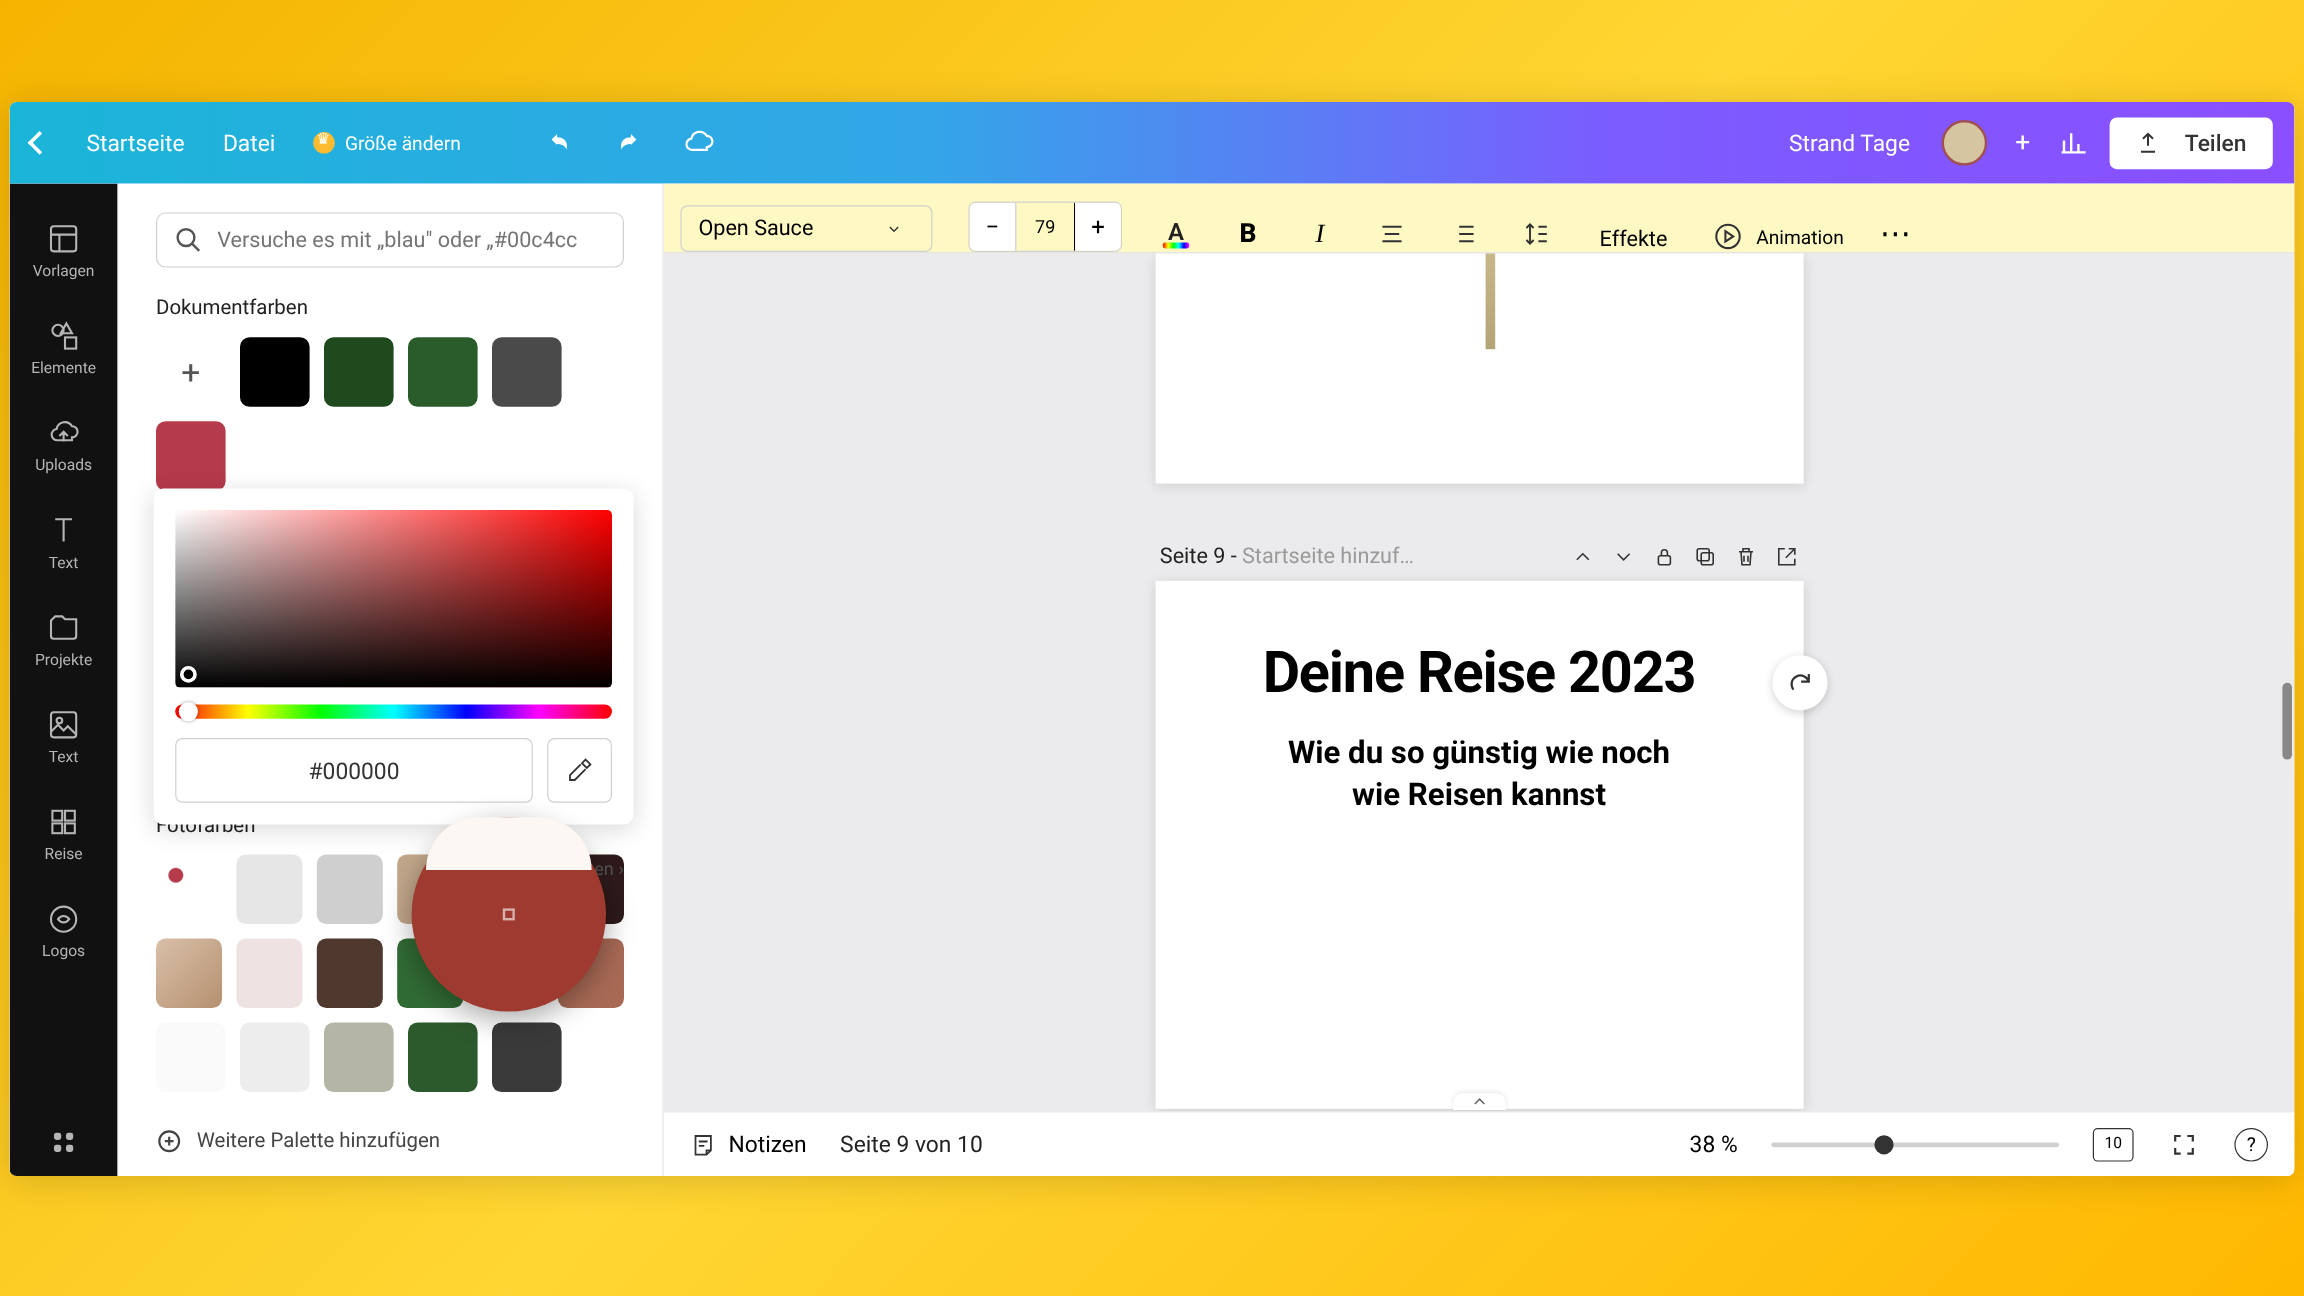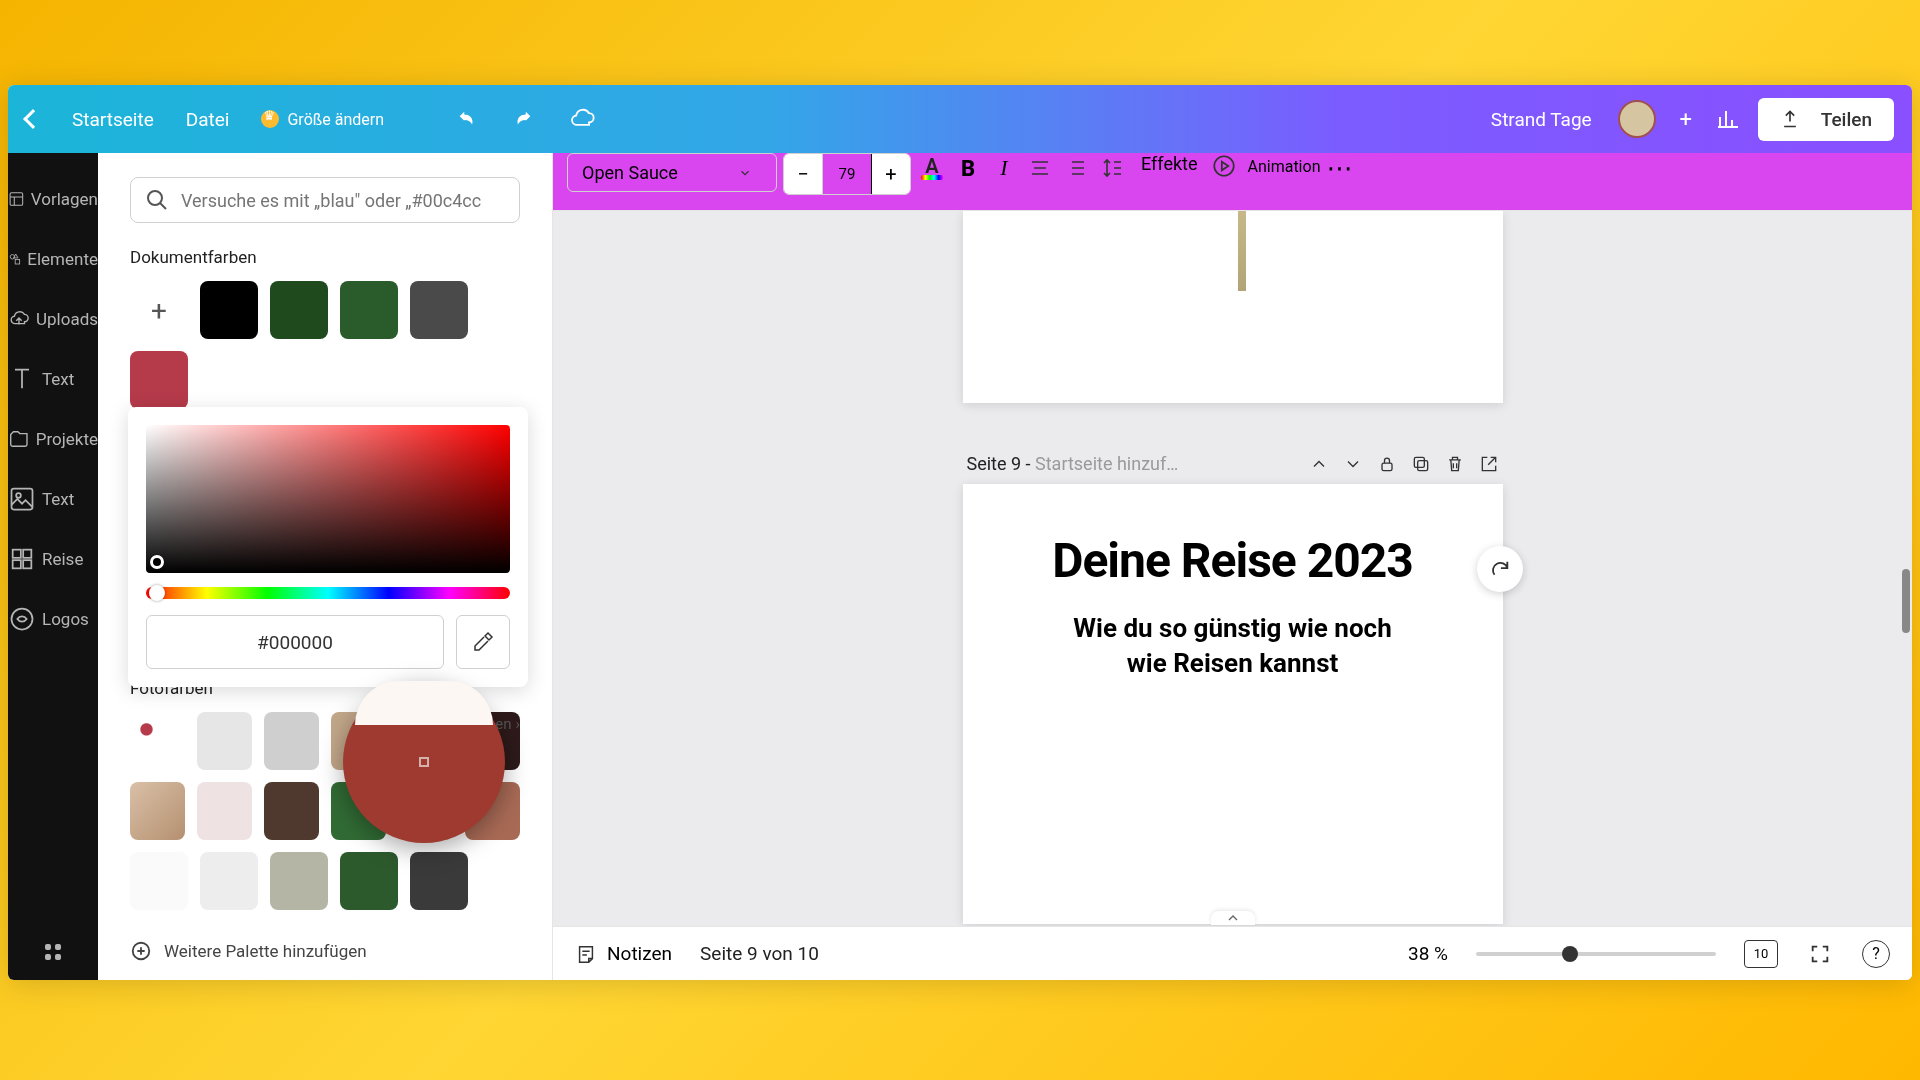--- a/index.html
+++ b/index.html
@@ -24,21 +24,21 @@
 .avatar { width: 38px; height: 38px; border-radius: 50%; background: #d5c5a0; border: 2px solid #a05050; cursor: pointer; }
 .plus-circle { width: 24px; height: 24px; border-radius: 50%; display: flex; align-items: center; justify-content: center; font-size: 22px; color: #fff; cursor: pointer; }
 .chart-icon { width: 24px; height: 24px; cursor: pointer; }
 .share-btn { background: #fff; color: #333; padding: 10px 22px; border-radius: 6px; font-size: 19px; font-weight: 500; display: flex; align-items: center; gap: 21px; cursor: pointer; }
 
 
 .body { flex: 1; display: flex; overflow: hidden; }
 
 
 .rail { width: 90px; background: #111; display: flex; flex-direction: column; padding-top: 18px; }
-.rail-item { display: flex; align-items: center; gap: 6px; padding: 14px 0 18px 0; color: #b5b5b5; font-size: 17px; cursor: pointer; }
+.rail-item { display: flex; flex-direction: column; align-items: center; gap: 6px; padding: 14px 0 18px 0; color: #b5b5b5; font-size: 13px; cursor: pointer; }
 .rail-item svg { width: 28px; height: 28px; fill: none; stroke: #b5b5b5; stroke-width: 1.5; }
 .rail-more { margin-top: auto; padding: 20px 0; display: flex; justify-content: center; }
 .rail-more-icon { display: grid; grid-template-columns: repeat(2,6px); gap: 4px; }
 .rail-more-icon span { width: 6px; height: 6px; background: #b5b5b5; border-radius: 2px; }
 
 
 .panel { width: 455px; background: #fff; border-right: 1px solid #e5e5e5; display: flex; flex-direction: column; padding: 24px 32px 0 32px; overflow: hidden; position: relative; }
 .search { display: flex; align-items: center; border: 1px solid #d0d0d0; border-radius: 8px; padding: 10px 14px; gap: 12px; }
 .search svg { width: 24px; height: 24px; stroke: #555; fill: none; stroke-width: 2; }
 .search input { border: none; outline: none; font-size: 18px; flex: 1; color: #666; }
@@ -71,21 +71,21 @@
 
 
 .magnifier { position: absolute; top: 528px; left: 245px; width: 162px; height: 162px; border-radius: 50%; background: #9e3a2f; box-shadow: 0 6px 24px rgba(0,0,0,.35); z-index: 20; display: flex; align-items: center; justify-content: center; }
 .mag-top { position: absolute; top: 0; left: 12px; right: 12px; height: 44px; background: #fcf7f3; border-radius: 80px 80px 0 0; }
 .mag-target { width: 10px; height: 10px; border: 2px solid rgba(255,255,255,.6); }
 
 
 .canvas-area { flex: 1; background: #ebebed; display: flex; flex-direction: column; }
 
 
-.text-toolbar { height: 58px; background: #d946ef; border-bottom: 1px solid #e5e5e5; display: flex; align-items: flex-start; padding: 0 14px; gap: 6px; }
+.text-toolbar { height: 58px; background: #fef9c3; border-bottom: 1px solid #e5e5e5; display: flex; align-items: flex-end; padding: 0 14px; gap: 30px; }
 .font-select { border: 1px solid #d0d0d0; border-radius: 6px; padding: 8px 14px; display: flex; align-items: center; gap: 60px; font-size: 18px; cursor: pointer; min-width: 210px; }
 .font-select svg { width: 14px; height: 14px; stroke: #333; fill: none; stroke-width: 2; }
 .size-group { display: flex; border: 1px solid #d0d0d0; border-radius: 6px; overflow: hidden; }
 .size-btn { width: 38px; height: 40px; display: flex; align-items: center; justify-content: center; font-size: 20px; cursor: pointer; background: #fff; }
 .size-val { width: 50px; height: 40px; border-left: 1px solid #d0d0d0; border-right: 1px solid #000000; display: flex; align-items: center; justify-content: center; font-size: 15px; }
 .tool-ico { width: 30px; height: 30px; display: flex; align-items: center; justify-content: center; cursor: pointer; }
 .font-color { width: 30px; height: 30px; display: flex; flex-direction: column; align-items: center; justify-content: center; cursor: pointer; }
 .font-color-a { font-size: 20px; font-weight: 600; color: #222; line-height: 18px; }
 .font-color-bar { width: 22px; height: 5px; background: linear-gradient(90deg,#ff0000,#ffff00,#00ff00,#00ffff,#0000ff,#ff00ff); border-radius: 2px; }
 .bold { font-weight: 800; font-size: 22px; }

